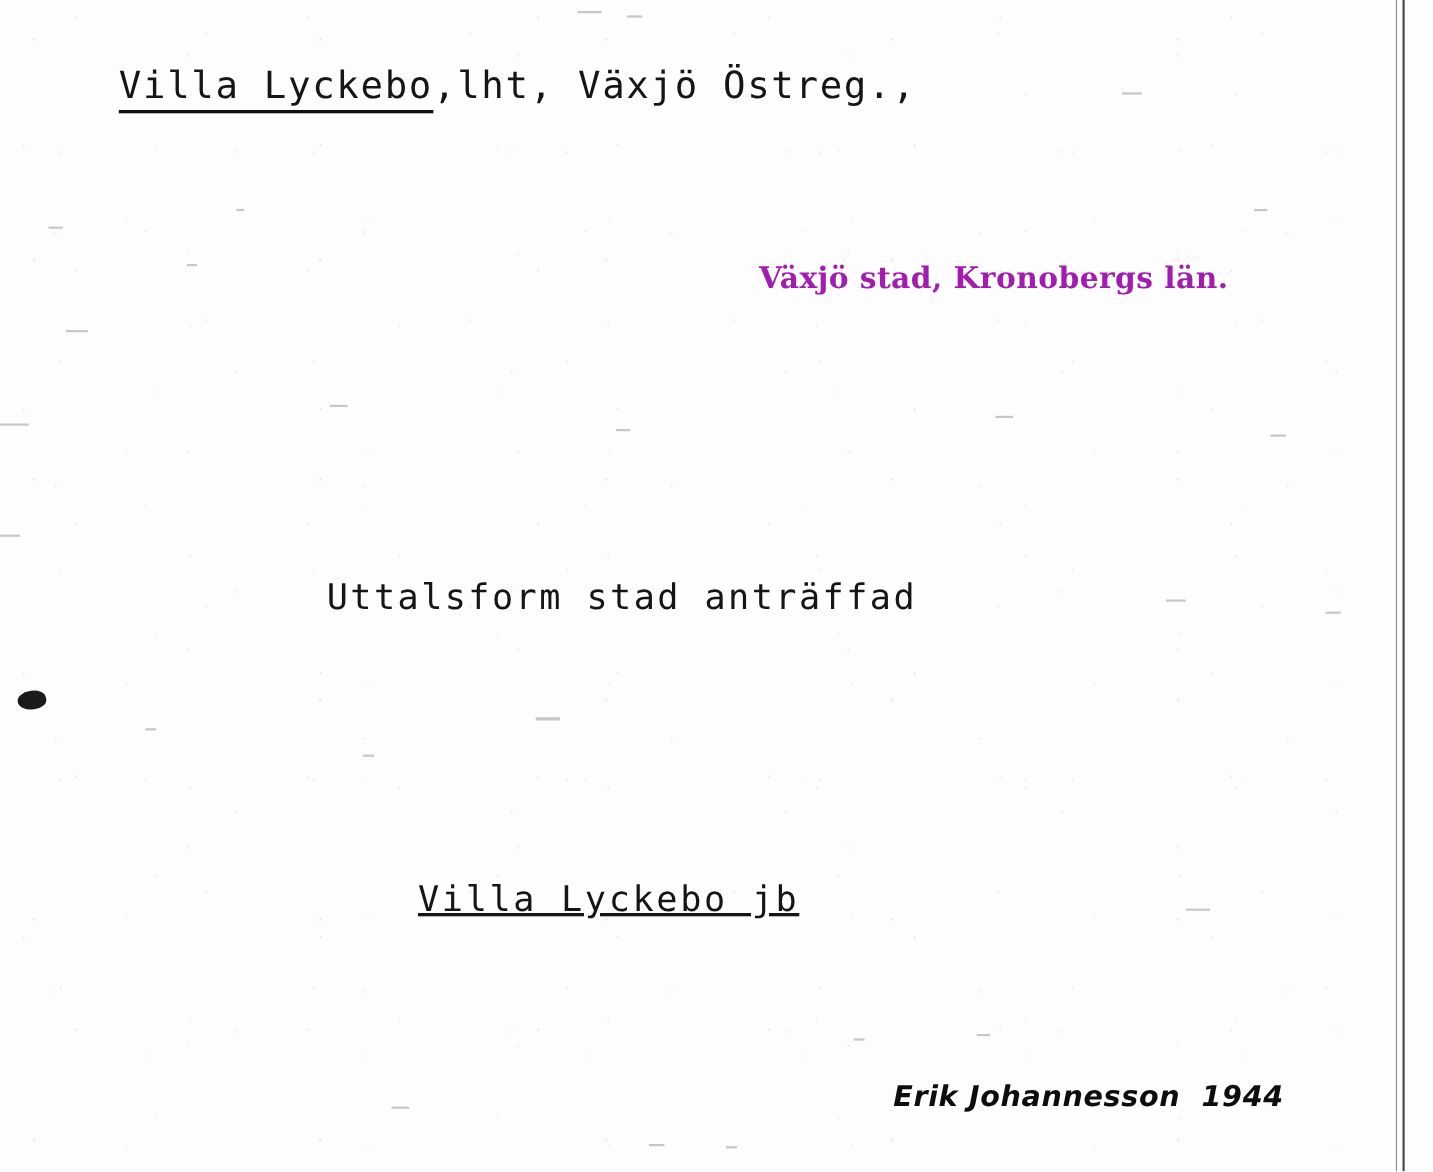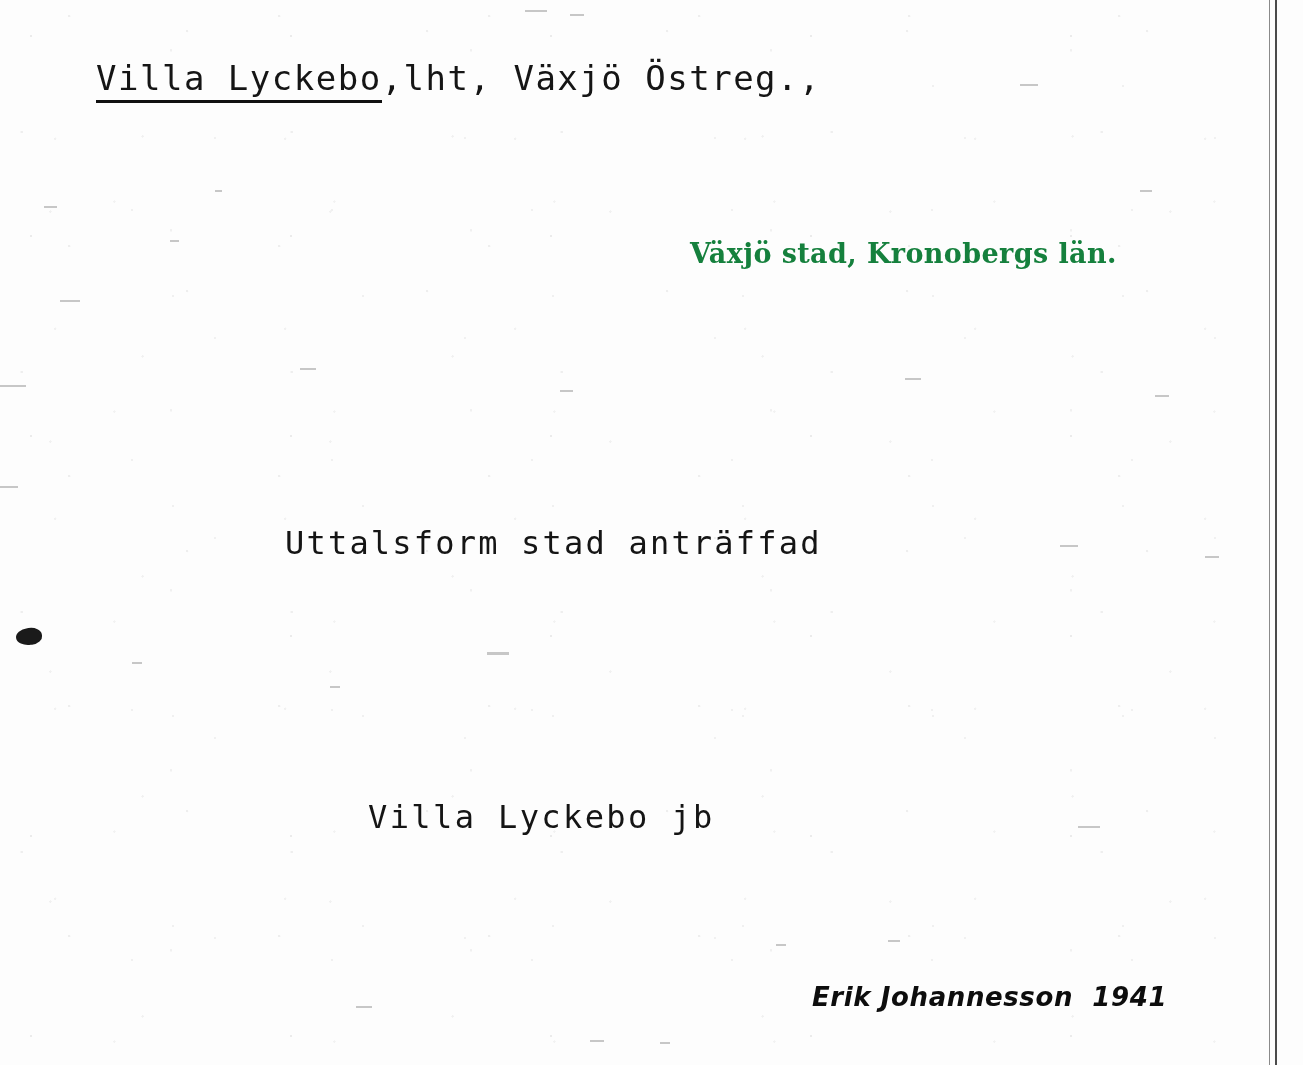--- a/index.html
+++ b/index.html
@@ -51,20 +51,21 @@
   }
   .edge-line.outer { right: 26px; opacity: 0.85; }
   .edge-line.inner { right: 33px; width: 1px; opacity: 0.55; }
 
   
   .tw {
     position: absolute;
     font-family: "DejaVu Sans Mono", monospace;
     white-space: pre;
     color: #151515;
+    margin-left: 12px;
   }
 
   #headword {
     left: 96px;
     top: 58px;
     font-size: 34px;
     letter-spacing: 1.5px;
   }
   #headword .underlined {
     border-bottom: 3px solid #111;
@@ -73,35 +74,36 @@
 
   #parish {
     position: absolute;
     left: 690px;
     top: 238px;
     font-family: "DejaVu Serif", serif;
     font-weight: 700;
     font-size: 27px;
     letter-spacing: 0.4px;
     white-space: pre;
-    color: #15803d;
+    color: #a21caf;
   }
 
   #pronunciation {
     left: 285px;
     top: 524px;
     font-size: 32px;
     letter-spacing: 2.2px;
   }
 
   #formline {
     left: 368px;
     top: 798px;
     font-size: 32px;
     letter-spacing: 2.4px;
+    text-decoration: underline;
   }
 
   #signature {
     position: absolute;
     left: 812px;
     top: 982px;
     font-family: "DejaVu Sans", sans-serif;
     font-style: italic;
     font-weight: 700;
     font-size: 26px;
@@ -168,15 +170,15 @@
   <div id="inkblot"></div>
 
   <div class="tw" id="headword"><span class="underlined">Villa Lyckebo</span><span>,lht, Växjö Östreg.,</span></div>
 
   <div id="parish">Växjö stad, Kronobergs län.</div>
 
   <div class="tw" id="pronunciation">Uttalsform stad anträffad</div>
 
   <div class="tw" id="formline">Villa Lyckebo jb</div>
 
-  <div id="signature">Erik Johannesson  1941</div>
+  <div id="signature">Erik Johannesson  1944</div>
 
 </div>
 
 </body></html>

